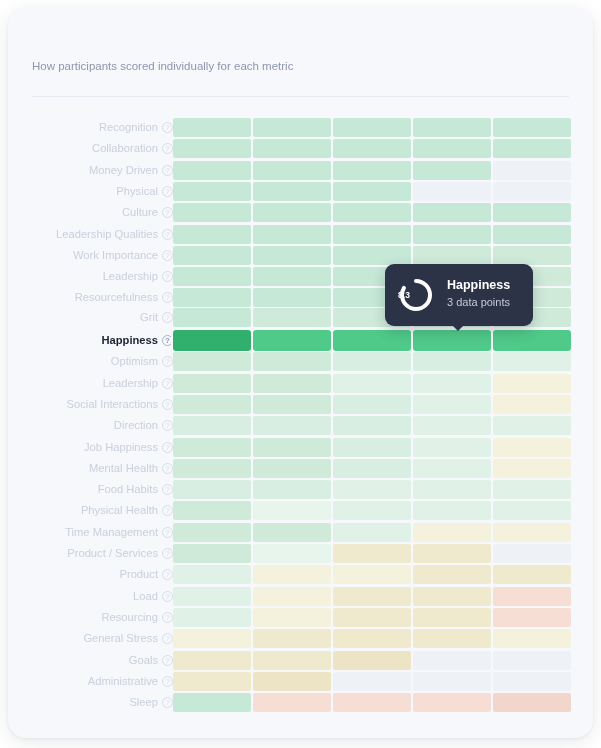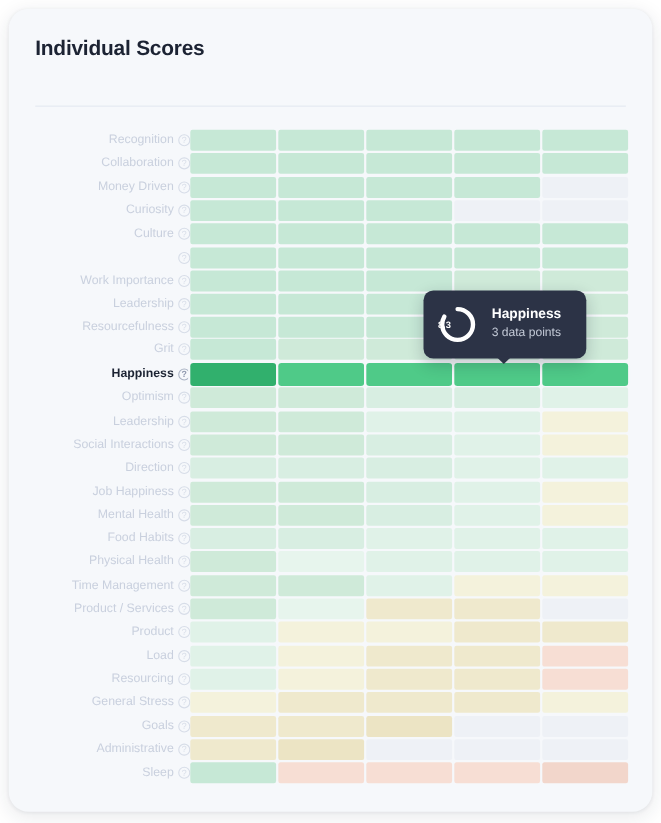--- a/index.html
+++ b/index.html
@@ -82,21 +82,21 @@
   #tt-sub {
     position: absolute; left: 62px; top: 32px;
     font-size: 11px; color: #c3c9d6;
   }
 </style>
 </head>
 <body>
 
 <div id="card">
 
-  <div id="title">Individual Scores</div>
+  <div id="subtitle">How participants scored individually for each metric</div>
   <div id="divider"></div>
 
   <div id="plot">
       <div class="row" style="top: 0px;">
         <div class="rlabel">
           <span>Recognition</span>
           <span class="qmark">?</span>
         </div>
         <div class="cells">
           <div class="cell" style="left: 0px; background: rgb(198, 232, 214);"></div>
@@ -127,21 +127,21 @@
         <div class="cells">
           <div class="cell" style="left: 0px; background: rgb(198, 232, 214);"></div>
           <div class="cell" style="left: 80px; background: rgb(198, 232, 214);"></div>
           <div class="cell" style="left: 160px; background: rgb(198, 232, 214);"></div>
           <div class="cell" style="left: 240px; background: rgb(198, 232, 214);"></div>
           <div class="cell" style="left: 320px; background: rgb(238, 241, 246);"></div>
         </div>
       </div>
       <div class="row" style="top: 63.9px;">
         <div class="rlabel">
-          <span>Curiosity</span>
+          <span>Physical</span>
           <span class="qmark">?</span>
         </div>
         <div class="cells">
           <div class="cell" style="left: 0px; background: rgb(198, 232, 214);"></div>
           <div class="cell" style="left: 80px; background: rgb(198, 232, 214);"></div>
           <div class="cell" style="left: 160px; background: rgb(198, 232, 214);"></div>
           <div class="cell" style="left: 240px; background: rgb(238, 241, 246);"></div>
           <div class="cell" style="left: 320px; background: rgb(238, 241, 246);"></div>
         </div>
       </div>
@@ -153,20 +153,21 @@
         <div class="cells">
           <div class="cell" style="left: 0px; background: rgb(198, 232, 214);"></div>
           <div class="cell" style="left: 80px; background: rgb(198, 232, 214);"></div>
           <div class="cell" style="left: 160px; background: rgb(198, 232, 214);"></div>
           <div class="cell" style="left: 240px; background: rgb(198, 232, 214);"></div>
           <div class="cell" style="left: 320px; background: rgb(198, 232, 214);"></div>
         </div>
       </div>
       <div class="row" style="top: 106.5px;">
         <div class="rlabel">
+          <span>Leadership Qualities</span>
           <span class="qmark">?</span>
         </div>
         <div class="cells">
           <div class="cell" style="left: 0px; background: rgb(198, 232, 214);"></div>
           <div class="cell" style="left: 80px; background: rgb(198, 232, 214);"></div>
           <div class="cell" style="left: 160px; background: rgb(198, 232, 214);"></div>
           <div class="cell" style="left: 240px; background: rgb(198, 232, 214);"></div>
           <div class="cell" style="left: 320px; background: rgb(198, 232, 214);"></div>
         </div>
       </div>

